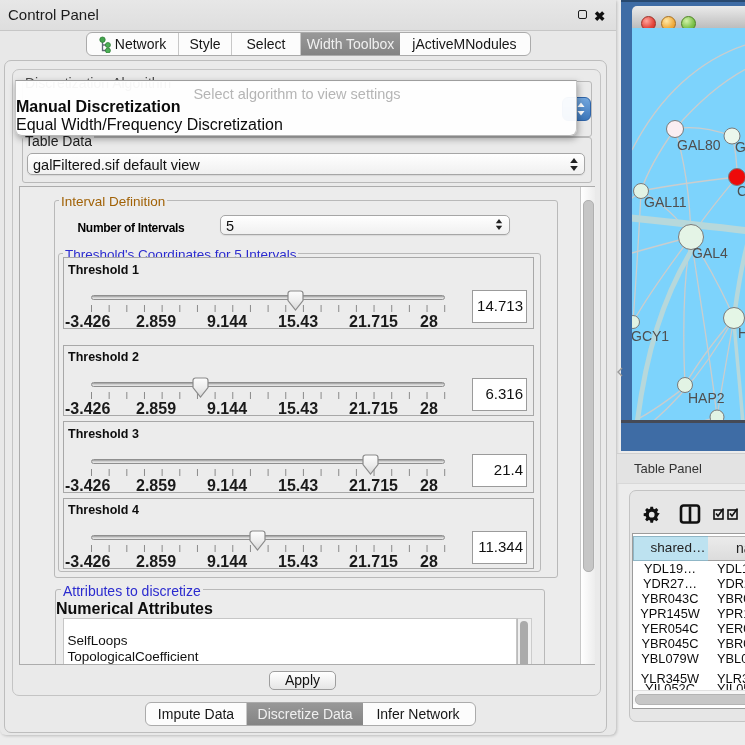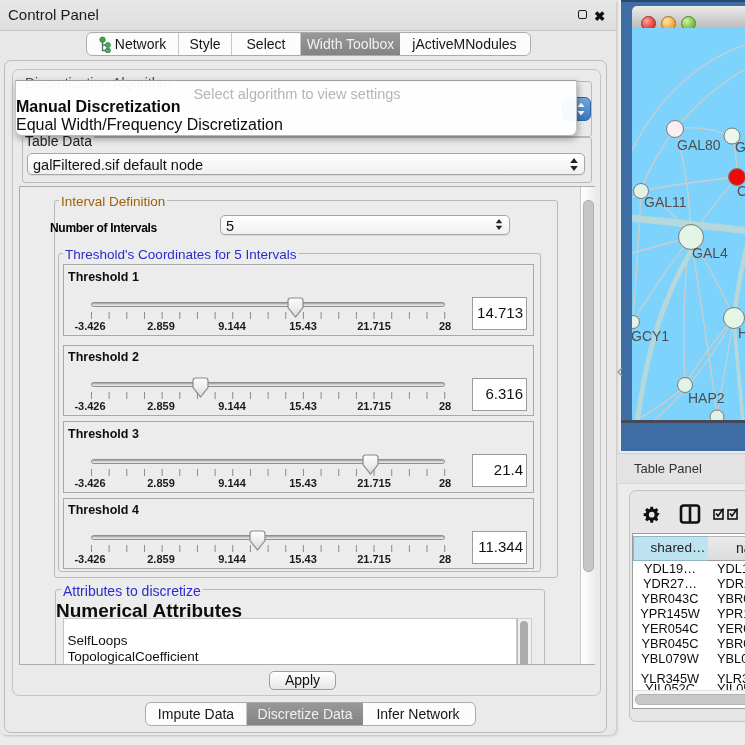--- a/index.html
+++ b/index.html
@@ -49,21 +49,21 @@
 #vsb{left:580px;top:187px;width:14px;height:477px;background:linear-gradient(to right,#FFFFFF,#EDEDED);
   border-left:1px solid #C8C8C8;}
 #vsb .thumb{position:absolute;left:2px;top:13px;width:9px;height:370px;border-radius:5px;background:#C6C6C6;border:1px solid #B0B0B0;}
 
 .thr{position:absolute;left:43px;width:469px;height:69.5px;border:1px solid #A8A8A8;background:#ECECEC;}
 .thr .ttl{position:absolute;left:4px;top:4.5px;font-size:12.5px;font-weight:bold;color:#0d0d0d;}
 .thr .track{position:absolute;left:27px;top:36.5px;width:352px;height:3px;border:1px solid #8F8F8F;border-radius:3px;
   background:linear-gradient(#9A9A9A,#D5D5D5 55%,#EBEBEB);}
 .thr .vbox{position:absolute;left:408px;top:32px;width:50px;height:31px;background:#FFF;border:1px solid #9B9B9B;
   font-size:15px;color:#111;text-align:right;padding-right:3px;line-height:30px;}
-.tlab{position:absolute;top:54.5px;width:50px;margin-left:-25px;text-align:center;font-size:11px;font-weight:bold;color:#1a1a1a;}
+.tlab{position:absolute;top:54.5px;width:50px;margin-left:-25px;font-size:16px;font-weight:bold;color:#1a1a1a;}
 
 #attrlist{background:#FFF;border:1px solid #C6C6C6;}
 #attrlist{padding-top:14px;}
 #attrlist div{font-size:13.5px;color:#111;padding-left:3.5px;height:15.5px;line-height:15.5px;}
 
 #apply{left:269px;top:671px;width:65px;height:17px;border:1px solid #9E9E9E;border-radius:5px;
   background:linear-gradient(#FFFFFF,#E6E6E6);text-align:center;font-size:14px;color:#111;line-height:17px;}
 
 #bluewin{left:621px;top:0;width:124px;height:451px;background:#3E6CA5;}
 #bluetop{left:621px;top:0;width:124px;height:2px;background:#28496F;}
@@ -153,50 +153,50 @@
     <div id="bluecap" class="abs">
       <svg width="27" height="22" viewBox="0 0 27 22">
         <polygon points="21.5,9 18,4.5 14.5,9" fill="#FFF"></polygon>
         <polygon points="21.5,13 18,17.5 14.5,13" fill="#FFF"></polygon>
       </svg>
     </div>
 
     <div class="abs group" style="left:22px;top:137px;width:568px;height:44px;"></div>
     <div class="glabel" style="left:23px;top:133px;color:#222;font-size:14px;">Table Data</div>
     <div class="abs combo" style="left:27px;top:153px;width:556px;height:20px;">
-      <span>galFiltered.sif default node</span>
+      <span>galFiltered.sif default view</span>
       <svg width="14" height="17" viewBox="0 0 14 17" style="position:absolute;right:3px;top:1.5px;">
         <polygon points="7,2 3.2,7 10.8,7" fill="#222"></polygon>
         <polygon points="7,15 3.2,10 10.8,10" fill="#222"></polygon>
       </svg>
     </div>
 
     <div id="popup" class="abs">
       <div class="prompt">Select algorithm to view settings</div>
       <div class="it1">Manual Discretization</div>
       <div class="it2">Equal Width/Frequency Discretization</div>
     </div>
 
     <div id="scrollpane" class="abs">
 
       <div class="abs group" style="left:34px;top:13px;width:502px;height:376px;"></div>
       <div class="glabel" style="left:39px;top:7px;color:#a16207;background:#ECECEC;">Interval Definition</div>
-      <div class="abs b" style="left:30px;top:33.5px;width:162px;text-align:left;font-size:12px;letter-spacing:-0.3px;color:#000;">Number of Intervals</div>
+      <div class="abs b" style="left:30px;top:33.5px;width:162px;text-align:center;font-size:12px;letter-spacing:-0.3px;color:#000;">Number of Intervals</div>
       <div class="abs combo" style="left:200px;top:28px;width:288px;height:18px;">
         <span style="top:2px;">5</span>
         <svg width="12" height="15" viewBox="0 0 12 15" style="position:absolute;right:4px;top:1px;">
           <polygon points="6,2 2.8,6.2 9.2,6.2" fill="#222"></polygon>
           <polygon points="6,13 2.8,8.8 9.2,8.8" fill="#222"></polygon>
         </svg>
       </div>
 
       <div class="abs group" style="left:38px;top:66px;width:481px;height:316.5px;"></div>
       <div class="glabel" style="left:43px;top:60px;color:#2B2BCF;background:#ECECEC;">Threshold's Coordinates for 5 Intervals</div>
 
-      <div class="thr" style="top:77px;" id="t1">
+      <div class="thr" style="top:70px;" id="t1">
         <div class="ttl">Threshold 1</div>
         <div class="track"></div>
         <svg class="ticks" width="357" height="9" viewBox="0 0 357 9" style="position:absolute;left:27px;top:46.5px;">
             <use href="#ticksdef"></use>
           </svg>
         <svg class="thumb" width="17" height="21" viewBox="0 0 17 21" style="position:absolute;left:222.8px;top:31.5px;">
             <use href="#thumbdef"></use>
           </svg>
         <span class="tlab" style="left:26px;">-3.426</span>
           <span class="tlab" style="left:97px;">2.859</span>
@@ -253,21 +253,21 @@
           <span class="tlab" style="left:97px;">2.859</span>
         <span class="tlab" style="left:168px;">9.144</span>
           <span class="tlab" style="left:239px;">15.43</span>
         <span class="tlab" style="left:310px;">21.715</span>
           <span class="tlab" style="left:381px;">28</span>
         <div class="vbox">11.344</div>
       </div>
 
       <div class="abs group" style="left:35px;top:402px;width:488px;height:90px;"></div>
       <div class="glabel" style="left:41px;top:396px;color:#2B2BCF;background:#ECECEC;font-size:14px;">Attributes to discretize</div>
-      <div class="abs b" style="left:36px;top:413px;font-size:19px;color:#0d0d0d;">Numerical Attributes</div>
+      <div class="abs b" style="left:36px;top:413px;font-size:16px;color:#0d0d0d;">Numerical Attributes</div>
       <div class="abs" id="attrlist" style="left:43px;top:431px;width:452px;height:46px;">
         <div>SelfLoops</div>
         <div>TopologicalCoefficient</div>
       </div>
       <div class="abs" style="left:497px;top:431px;width:13px;height:46px;background:#F0F0F0;border:1px solid #CCC;border-left:1px solid #BBB;">
         <div style="position:absolute;left:1.5px;top:2px;width:8px;height:60px;border-radius:4px;background:#ABABAB;"></div>
       </div>
     </div>
     <div id="vsb" class="abs">
         <div class="thumb"></div>

